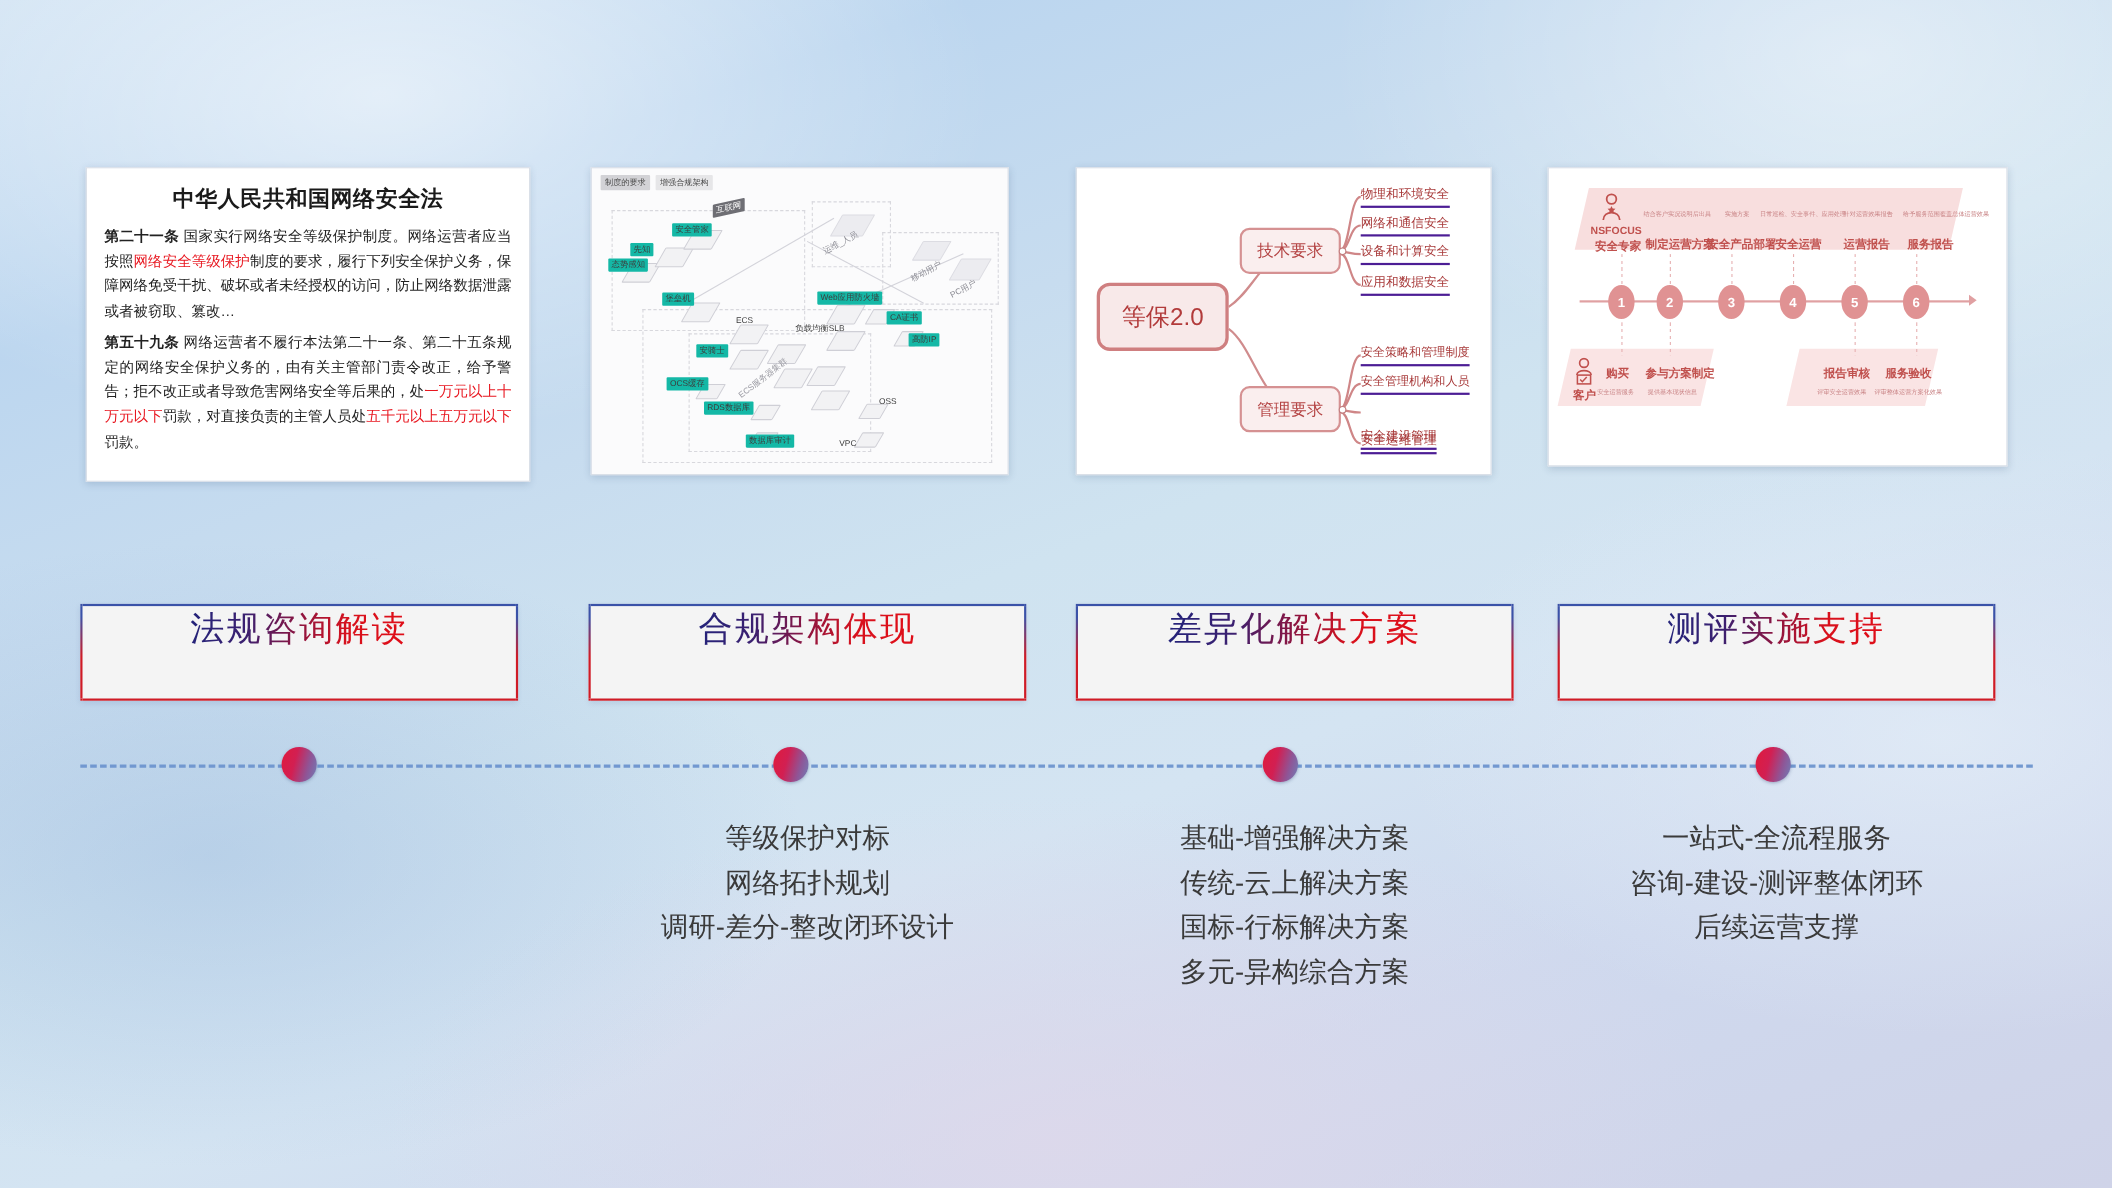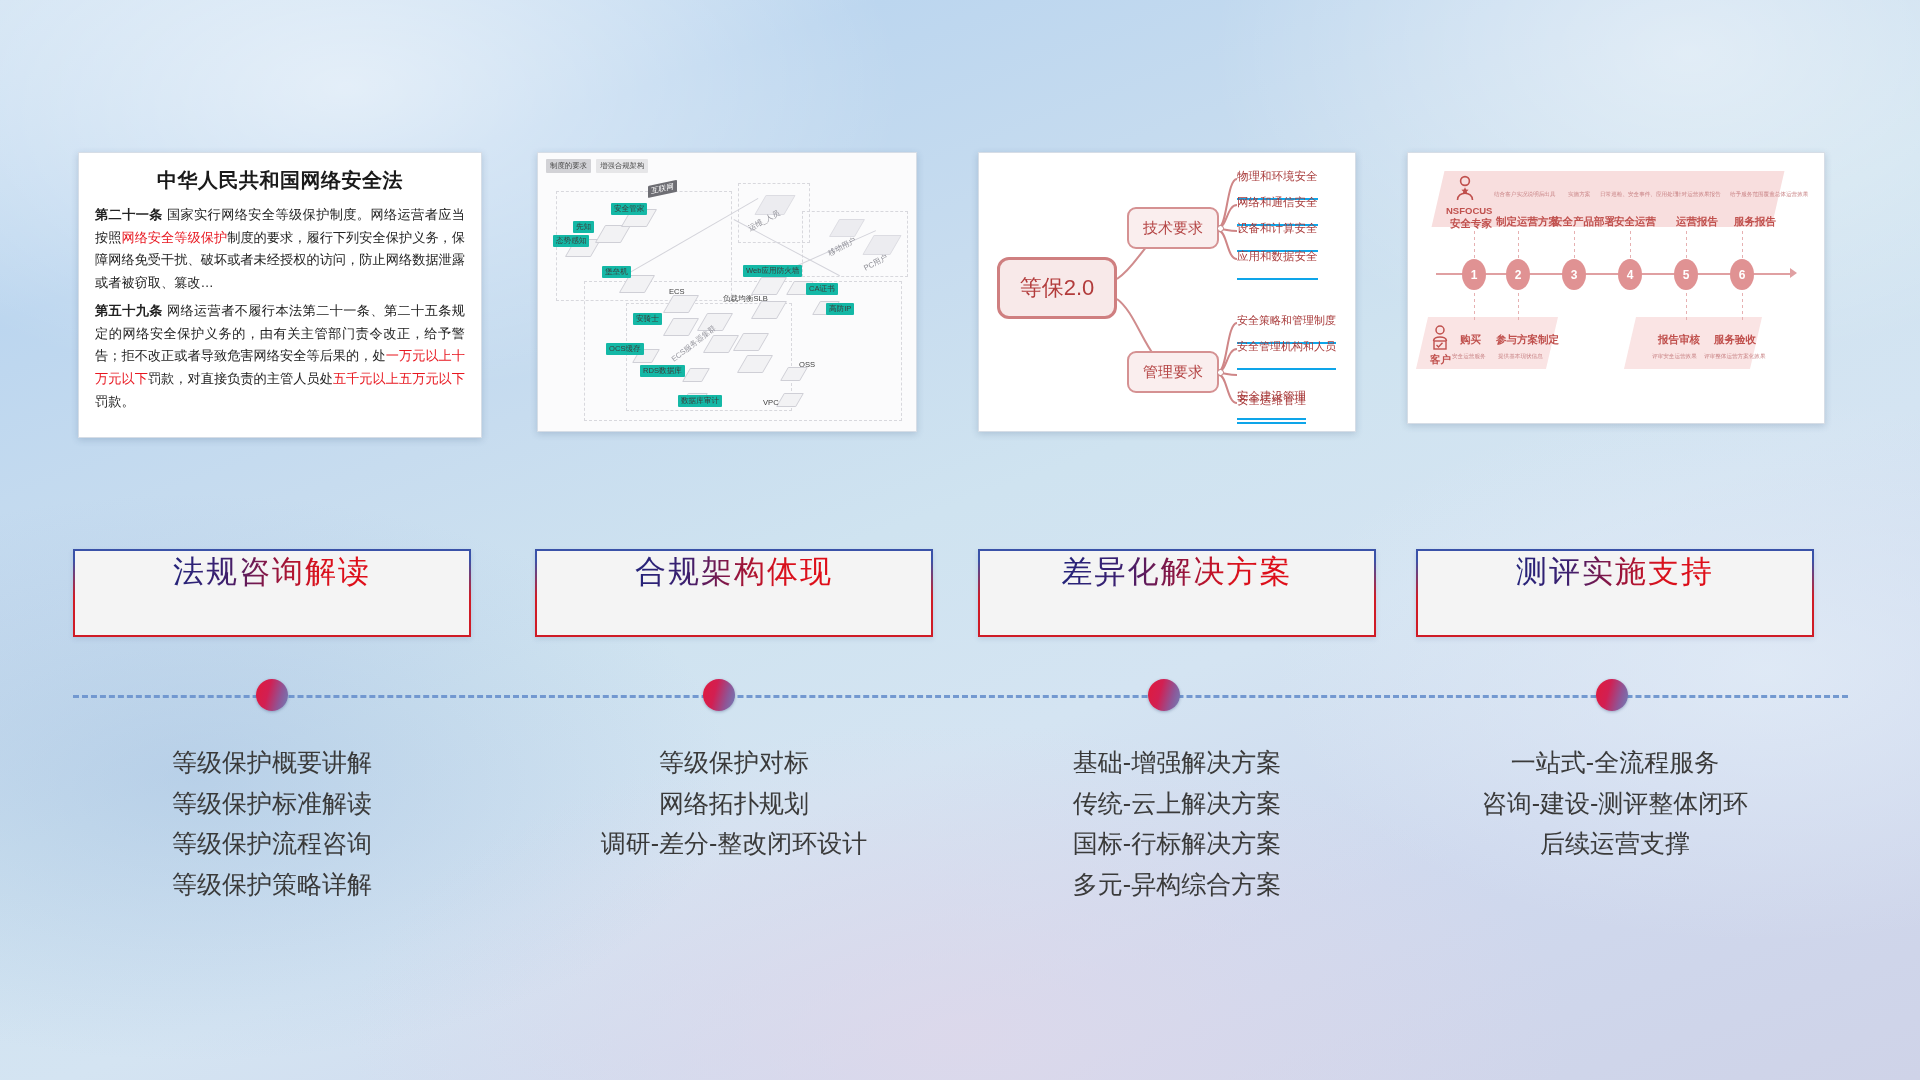--- a/index.html
+++ b/index.html
@@ -64,21 +64,21 @@
     display:flex; align-items:center; justify-content:center;
     font-size:22px; color:#b23b3b; font-weight:400;
   }
   .mm-branch {
     position:absolute; width:92px; height:42px; border:2px solid #d59192;
     border-radius:9px; background:#faeeee; display:flex; align-items:center;
     justify-content:center; font-size:15px; color:#b44444;
   }
   .mm-leaf {
     position:absolute; font-size:11.5px; color:#a83a3a; white-space:nowrap;
-    padding-bottom:14px; border-bottom:2px solid #0ea5e9;
+    padding-bottom:3px; border-bottom:2px solid #4c1d95;
   }
   .mm-node-dot{ position:absolute; width:7px;height:7px;border:1px solid #c07c7d;border-radius:50%;background:#fff;}
 
   
   #card-flow { left: 1407px; top: 152px; width: 418px; height: 272px; }
   .fl-banner-top{
     position:absolute; left:30px; top:18px; width:340px; height:56px;
     background:#f8dede; transform: skewX(-13deg);
   }
   .fl-banner-b1{ position:absolute; left:14px; top:164px; width:130px; height:52px; background:#fae4e4; transform: skewX(-13deg);}
@@ -317,26 +317,20 @@
   <div class="title-box" style="left:1416px; width:398px;">
     <span class="title-text">测评实施支持</span>
   </div>
 
   <div class="tl-line"></div>
   <div class="tl-dot" style="left:256px;"></div>
   <div class="tl-dot" style="left:703px;"></div>
   <div class="tl-dot" style="left:1148px;"></div>
   <div class="tl-dot" style="left:1596px;"></div>
 
-  <div class="list" style="left:73px; width:398px;">
-    <div class="list-item">等级保护概要讲解</div>
-    <div class="list-item">等级保护标准解读</div>
-    <div class="list-item">等级保护流程咨询</div>
-    <div class="list-item">等级保护策略详解</div>
-  </div>
 
   <div class="list" style="left:535px; width:398px;">
     <div class="list-item">等级保护对标</div>
     <div class="list-item">网络拓扑规划</div>
     <div class="list-item">调研-差分-整改闭环设计</div>
   </div>
 
   <div class="list" style="left:978px; width:398px;">
     <div class="list-item">基础-增强解决方案</div>
     <div class="list-item">传统-云上解决方案</div>

